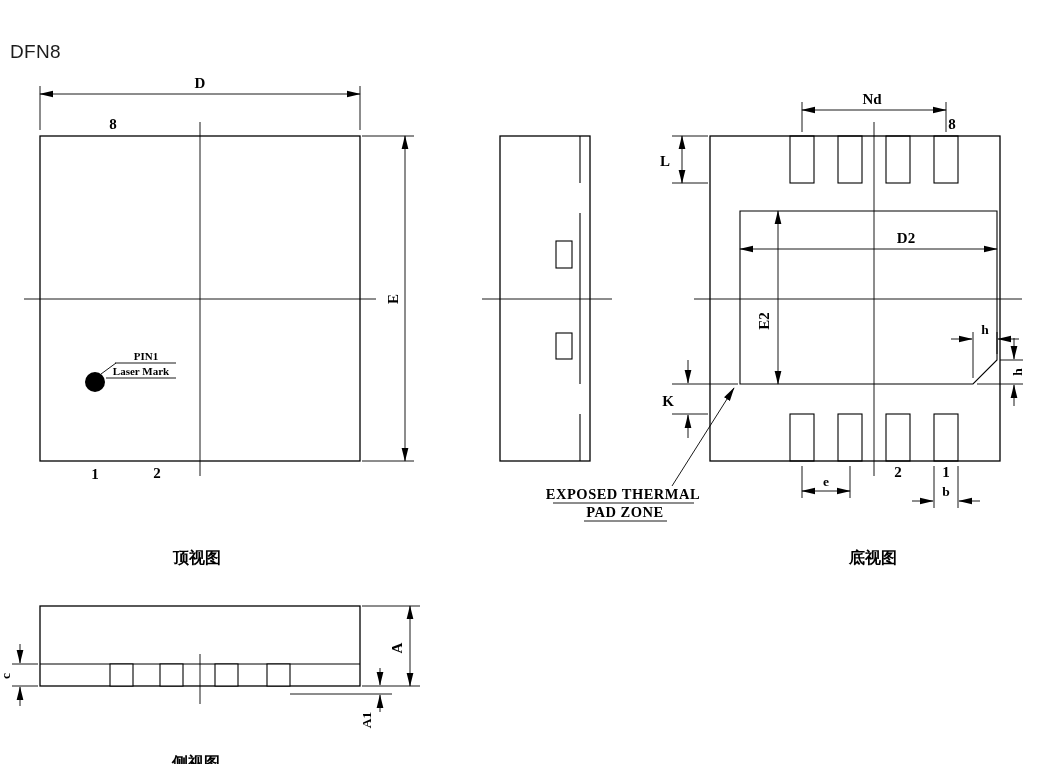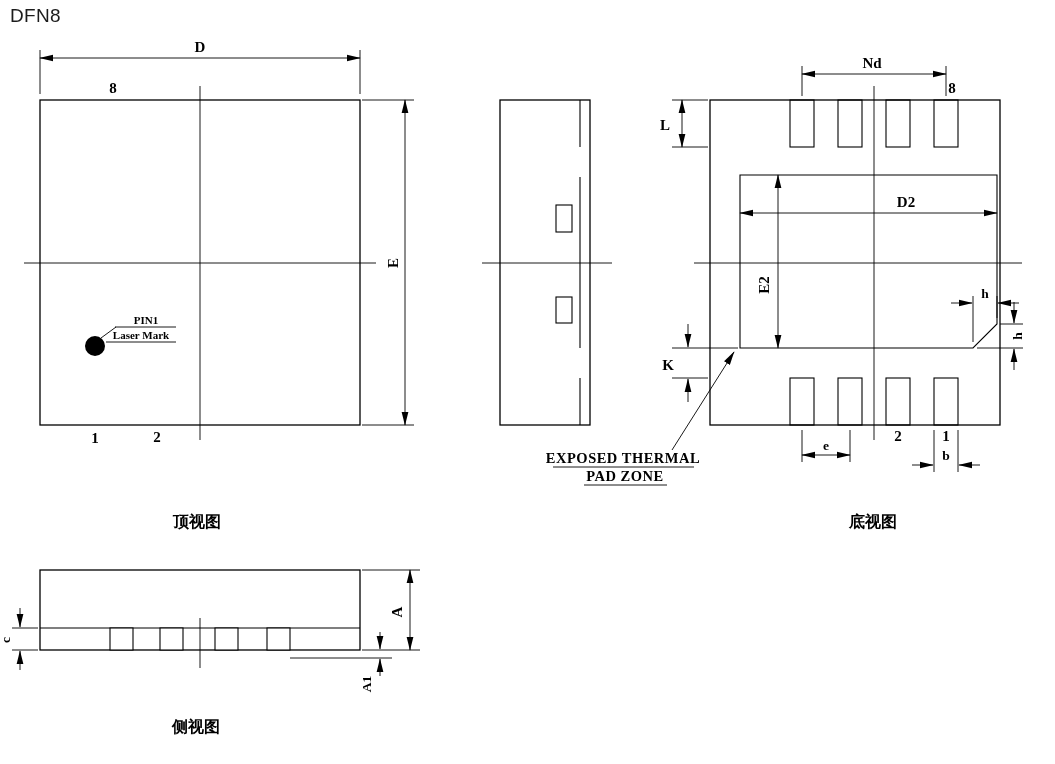--- a/index.html
+++ b/index.html
@@ -1,19 +1,19 @@
 <!DOCTYPE html>
 <html><head>
 <meta charset="utf-8">
 <style>
   * { margin:0; padding:0; box-sizing:border-box; }
   html,body { background:#fff; }
   body { width:1055px; height:764px; overflow:hidden; }
   .canvas { position:relative; width:1055px; height:708px; background:#fff;
-            font-family:"Liberation Sans", sans-serif; }
+            font-family:"Liberation Sans", sans-serif;margin-top:36px; }
   .title { position:absolute; left:10px; top:5px; font-size:19px; color:#1c1c1c;
            letter-spacing:.3px; }
   svg { position:absolute; left:0; top:0; }
   .ol   { fill:none; stroke:#000; stroke-width:1.3; }
   .ol2  { fill:none; stroke:#000; stroke-width:1.1; }
   .thin { fill:none; stroke:#000; stroke-width:0.9; }
   .pinw { fill:#fff; stroke:#000; stroke-width:1.1; }
   text { fill:#000; }
   .dim   { font-family:"Liberation Serif", serif; font-weight:bold; font-size:15px; }
   .dimsm { font-family:"Liberation Serif", serif; font-weight:bold; font-size:13.5px; }

